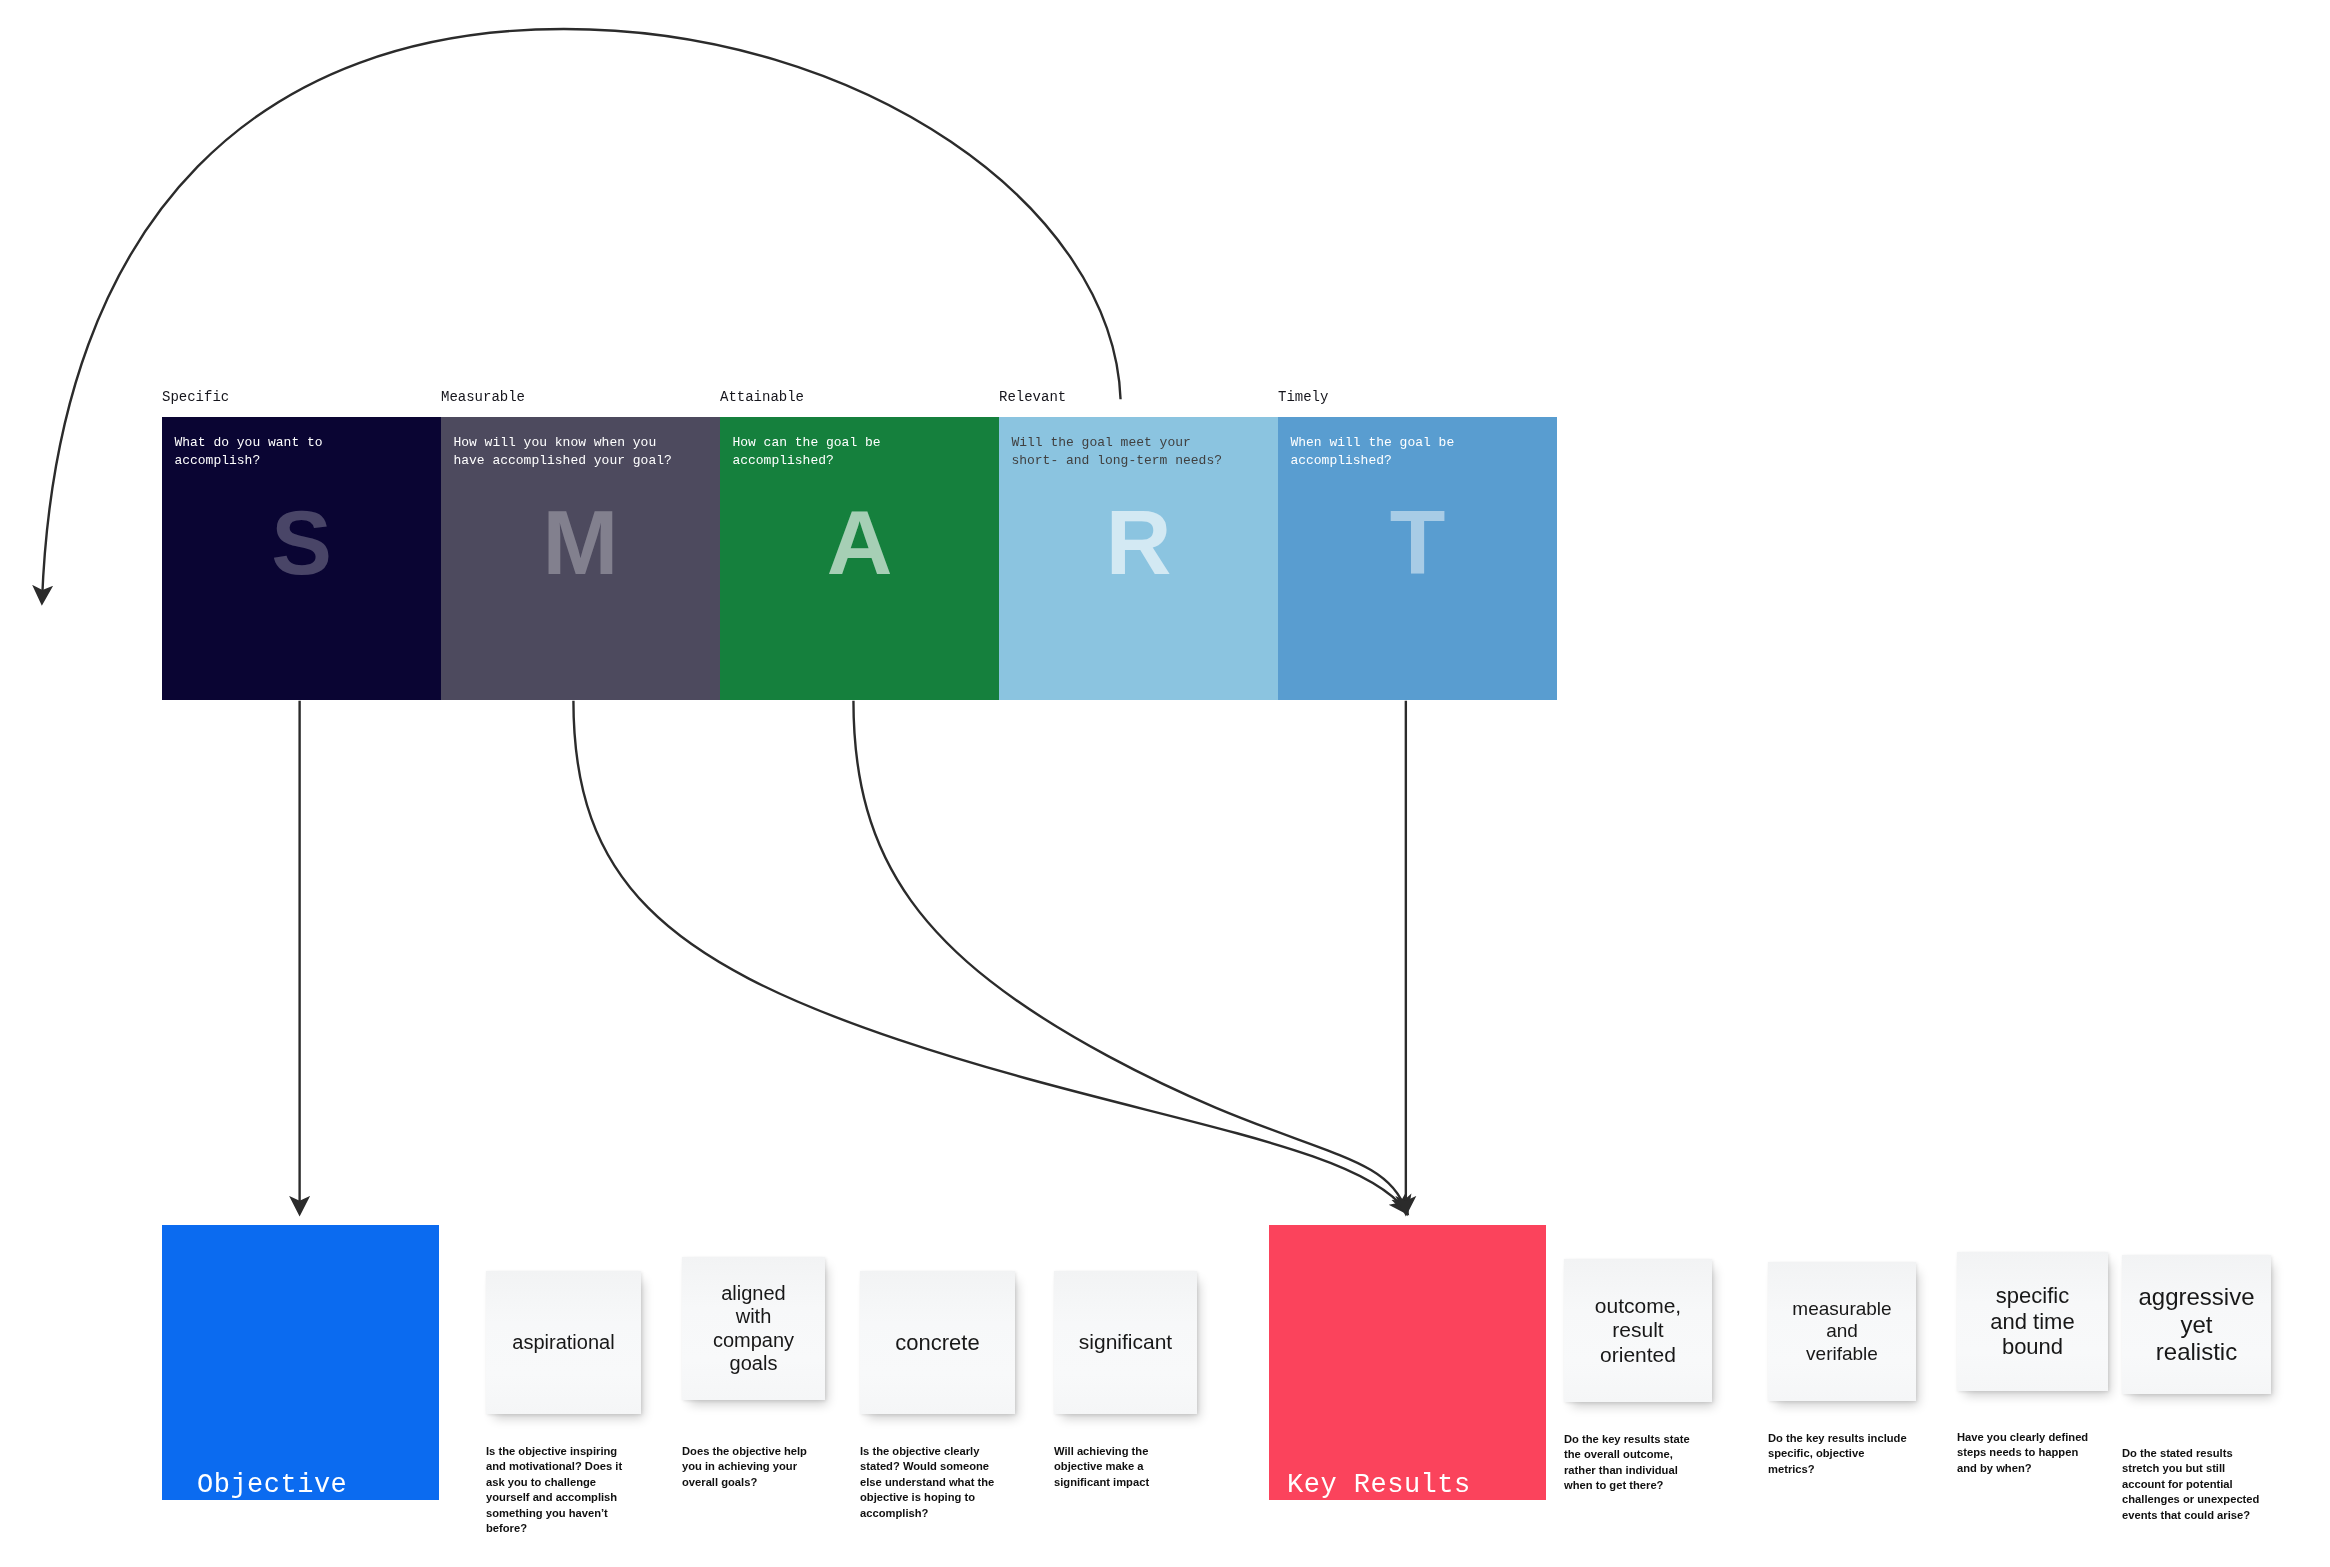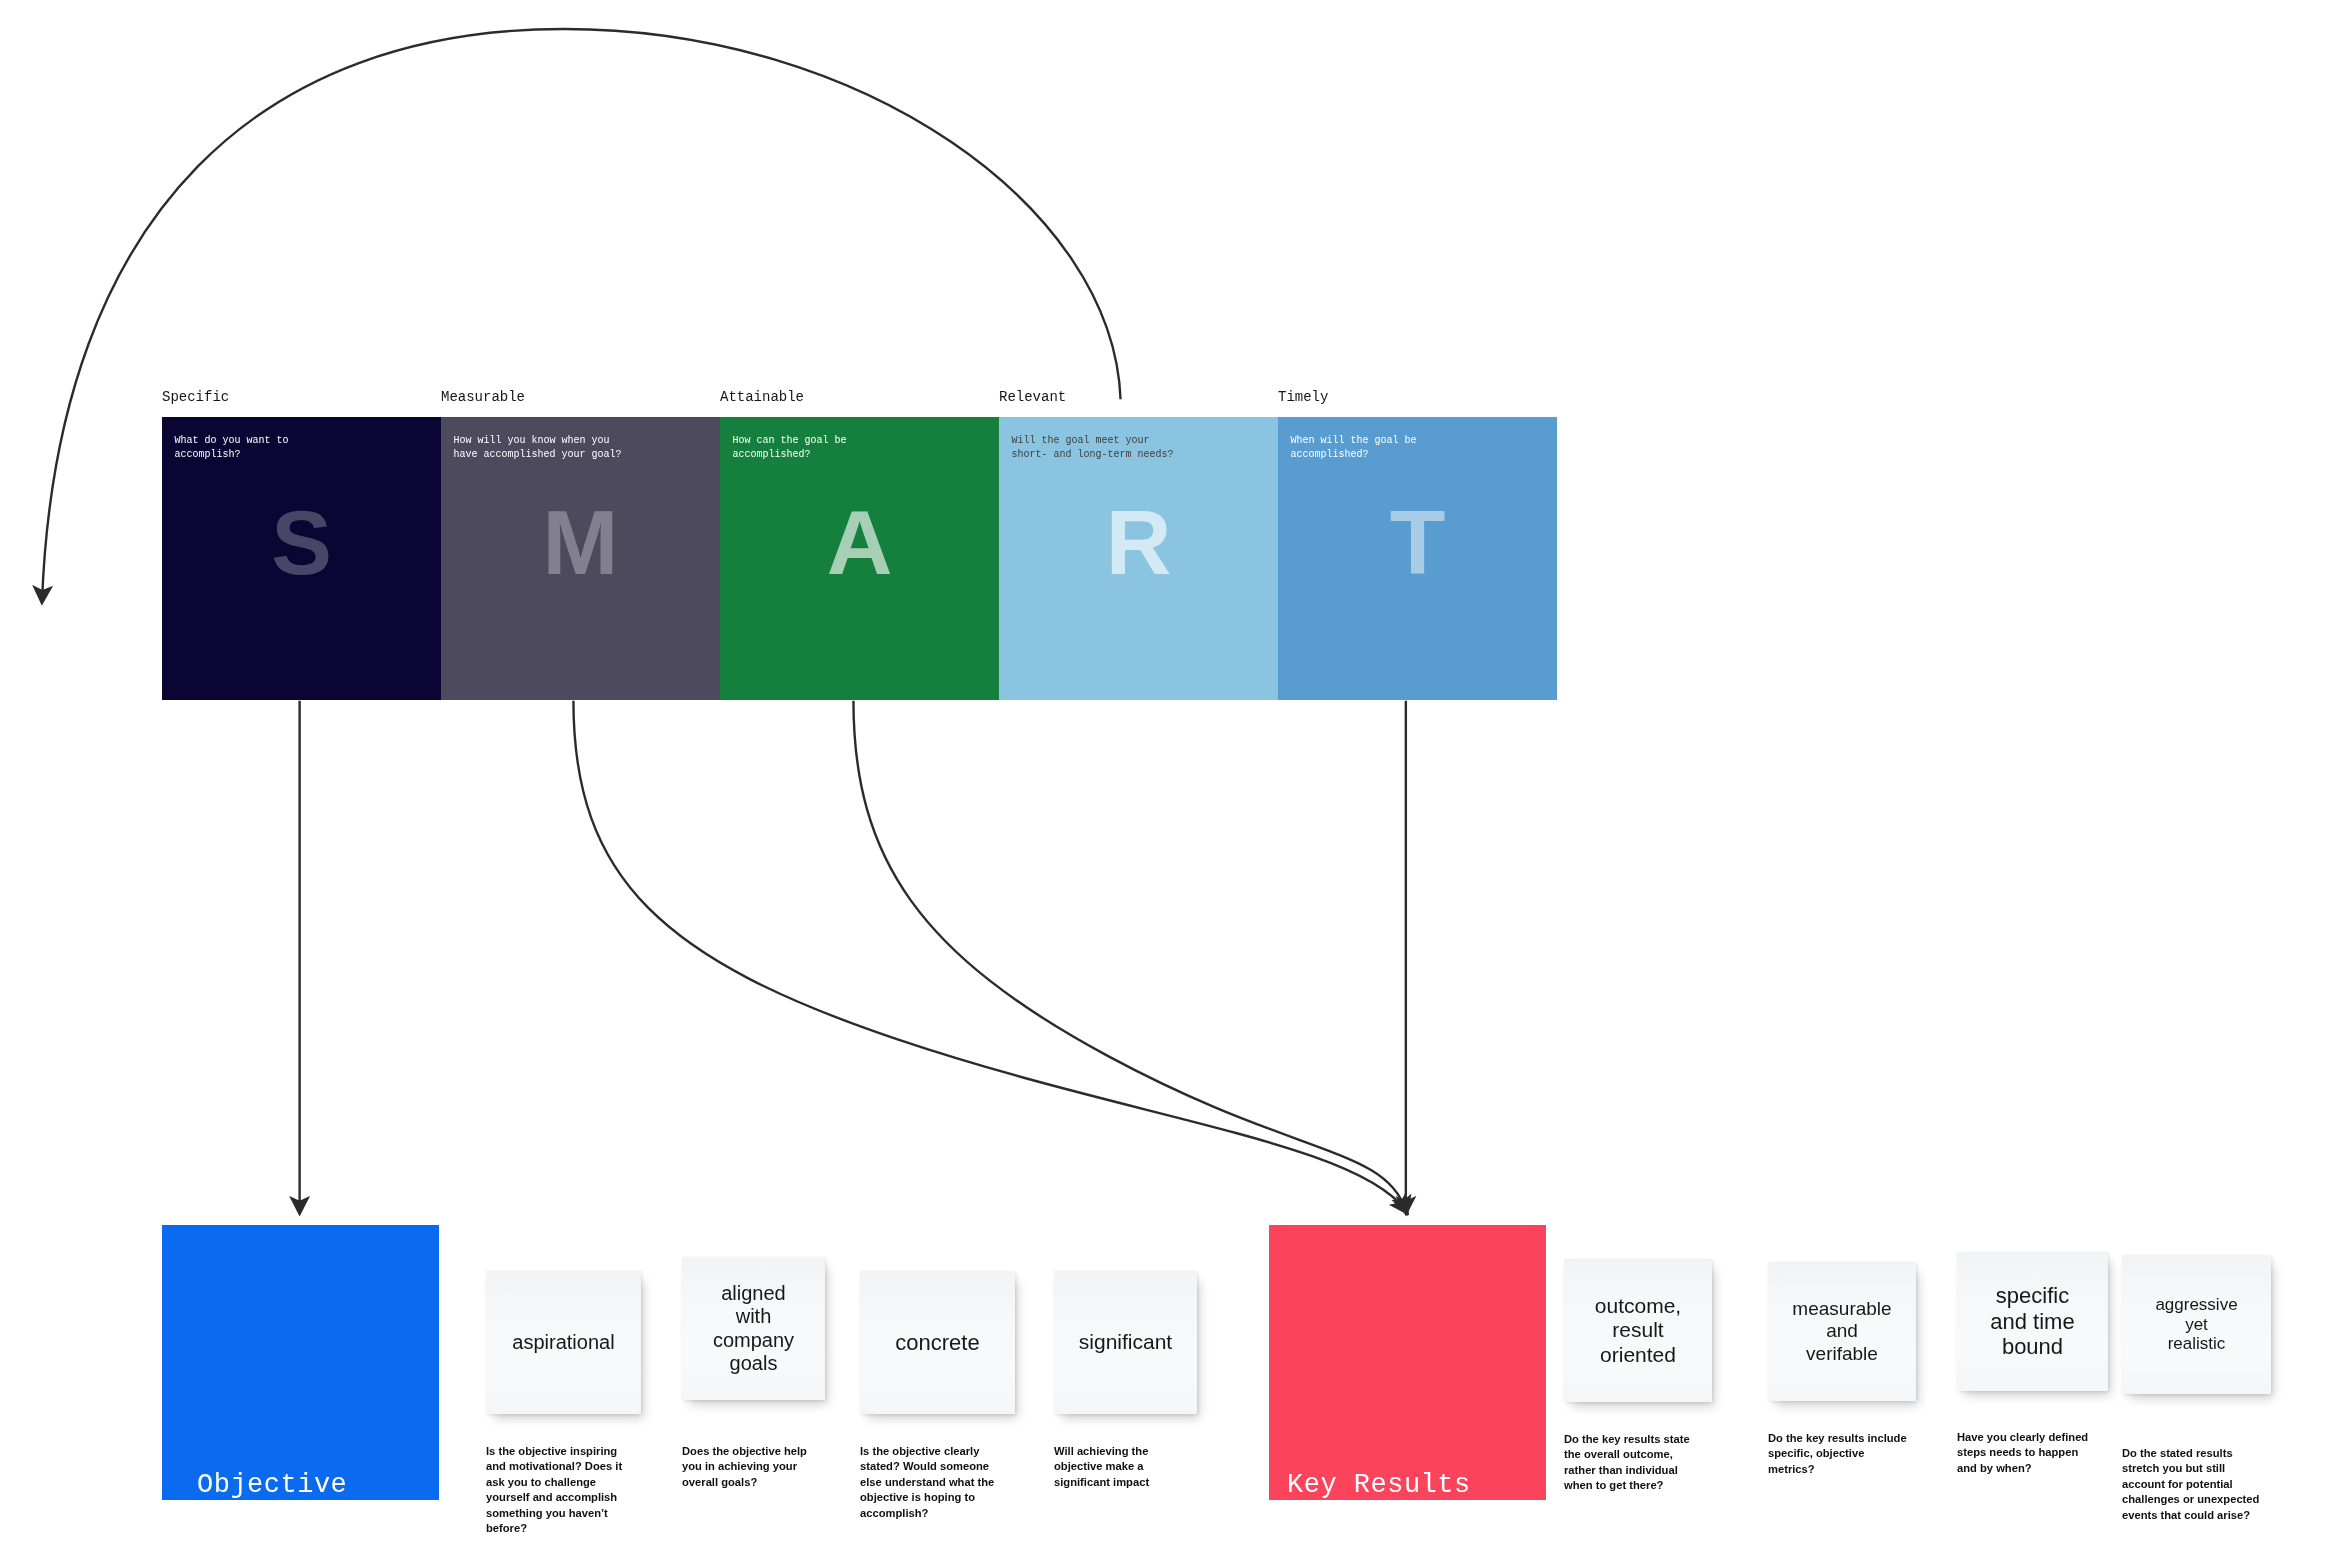--- a/index.html
+++ b/index.html
@@ -16,21 +16,21 @@
   
   .smart-band{position:absolute;left:162px;top:417px;width:1396px;height:283px;display:flex;}
   .smart-col{position:relative;flex:0 0 279px;width:279px;height:283px;overflow:hidden;}
   .smart-caption{
     position:absolute;left:162px;top:389px;width:1396px;height:22px;
   }
   .cap{position:absolute;top:0;font-family:"Liberation Mono", monospace;font-size:14px;color:#15151c;letter-spacing:0px;white-space:nowrap;}
   .smart-q{
     position:absolute;left:12.4px;top:17px;width:249px;
     font-family:"Liberation Mono", monospace;
-    font-size:10px;line-height:1.42;
+    font-size:13px;line-height:1.42;
     white-space:pre-line;
   }
   .smart-letter{
     position:absolute;left:0;right:0;top:80px;text-align:center;
     font-family:"Liberation Sans", sans-serif;
     font-weight:700;font-size:91px;line-height:1;
   }
 
   
   .bigblock{position:absolute;display:flex;align-items:flex-end;}
@@ -210,21 +210,21 @@
 and time
 bound</span>
     </div>
     <div class="note-caption" style="margin-top:39px;width:168px;">Have you clearly defined
 steps needs to happen
 and by when?</div>
   </div>
 
   <div class="note-group" style="left:2122px;top:1255px;width:162px;">
     <div class="sticky" style="width:149px;height:139px;">
-      <span class="sticky-text" style="font-size: 17px;">aggressive
+      <span class="sticky-text" style="font-size: 24px;">aggressive
 yet
 realistic</span>
     </div>
     <div class="note-caption" style="margin-top:52px;width:173px;">Do the stated results
 stretch you but still
 account for potential
 challenges or unexpected
 events that could arise?</div>
   </div>
 

